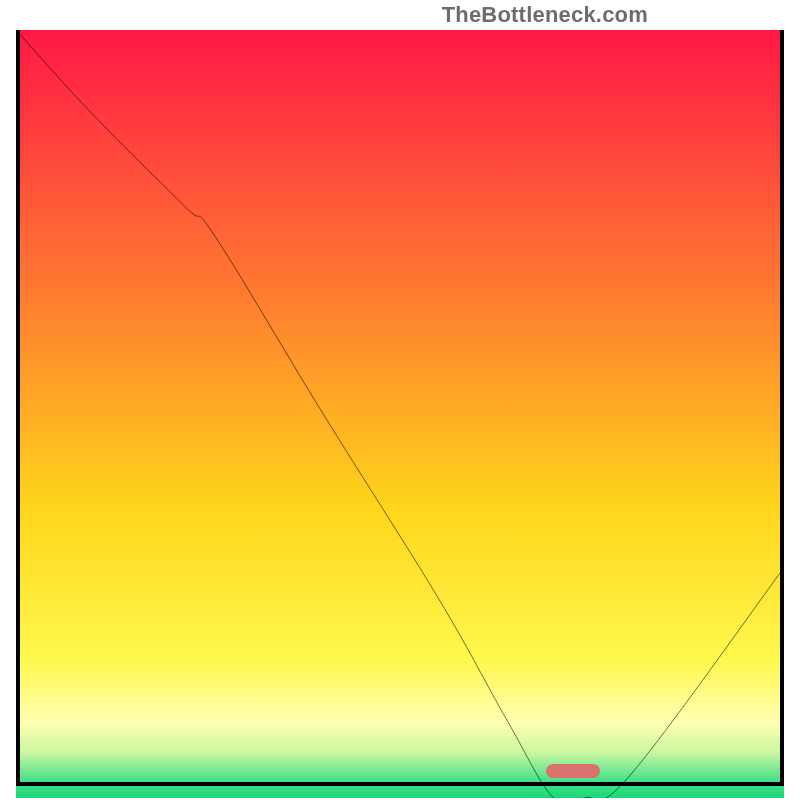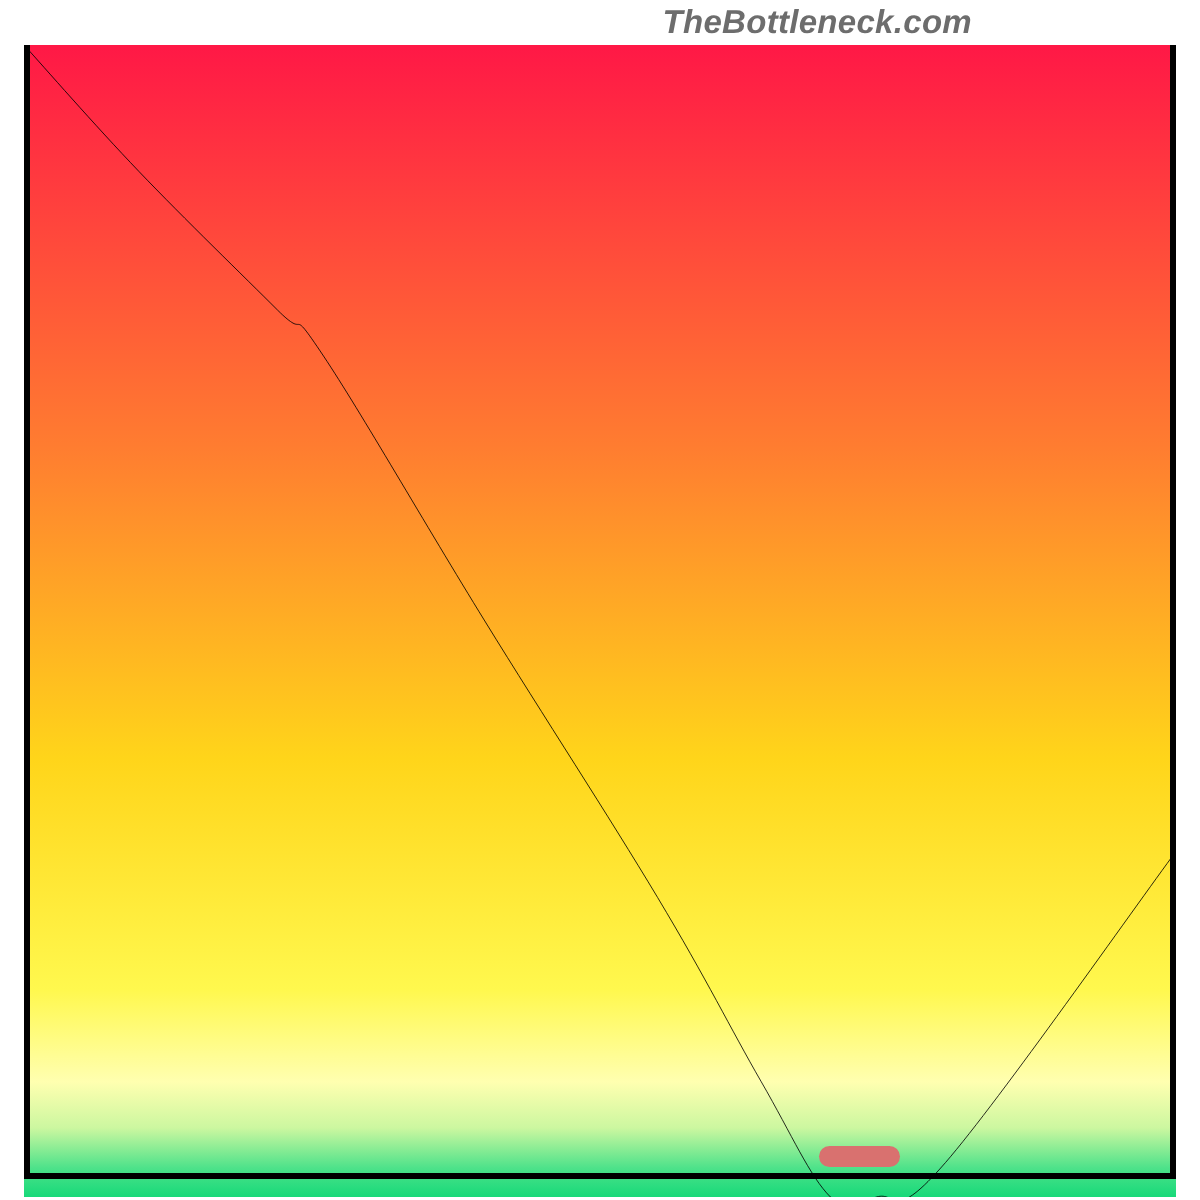--- a/index.html
+++ b/index.html
@@ -8,21 +8,20 @@
     width: 800px;
     height: 800px;
     background: #ffffff;
     font-family: Arial, Helvetica, sans-serif;
     overflow: hidden;
   }
   .stage {
     position: relative;
     width: 656px;
     height: 800px;
-    font-style: italic;
   }
   .watermark {
     position: absolute;
     top: 2px;
     right: 8px;
     font-size: 22px;
     font-weight: 600;
     color: #6d6d6d;
     letter-spacing: 0.2px;
     white-space: nowrap;

